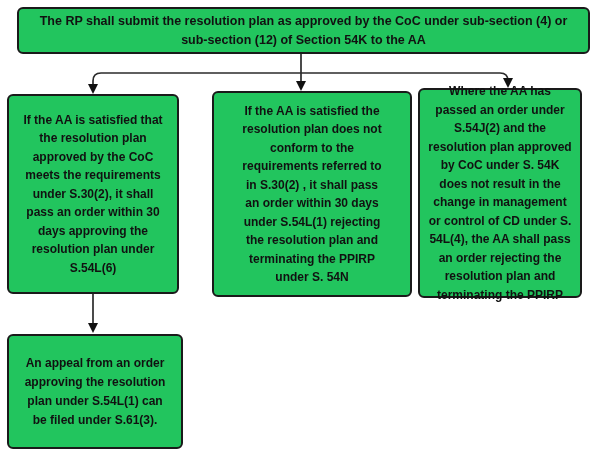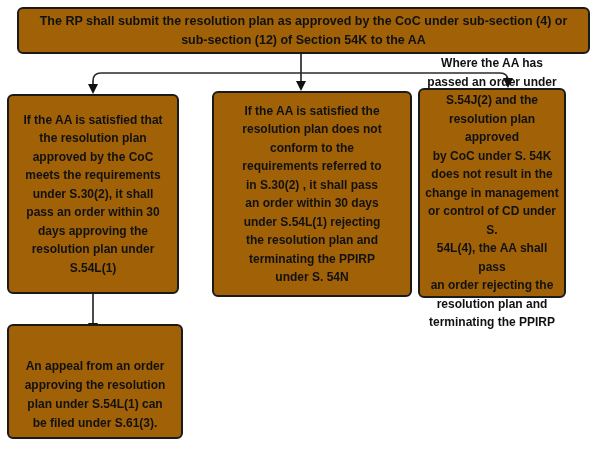--- a/index.html
+++ b/index.html
@@ -26,42 +26,42 @@
     stroke-width: 1.7;
     fill: none;
   }
   .connectors polygon {
     fill: #111111;
     stroke: none;
   }
   .node {
     position: absolute;
     box-sizing: border-box;
-    background: #a16207;
+    background: #22c55e;
     border: 2px solid #1a1a1a;
     border-radius: 6px;
     display: flex;
     align-items: center;
     justify-content: center;
     text-align: center;
     color: #111111;
     font-weight: bold;
     font-size: 12px;
     line-height: 18.5px;
     white-space: pre-line;
     padding: 4px 5px;
   }
   .node-root {
     left: 17px;  top: 7px;   width: 573px; height: 47px;
     font-size: 12.5px; line-height: 19px;
   }
   .node-approve  { left: 7px;   top: 94px;  width: 172px; height: 200px; }
   .node-reject   { left: 212px; top: 91px;  width: 200px; height: 206px; }
-  .node-nochange { left: 418px; top: 88px;  width: 148px; height: 210px; }
-  .node-appeal   { left: 7px;   top: 324px; width: 176px; height: 115px; line-height: 19px; align-items: flex-end; }
+  .node-nochange { left: 418px; top: 88px;  width: 164px; height: 210px; }
+  .node-appeal   { left: 7px;   top: 334px; width: 176px; height: 115px; line-height: 19px; }
 </style>
 </head>
 <body>
 
 <div class="canvas">
 
   <svg class="connectors" width="602" height="458" viewBox="0 0 602 458" aria-hidden="true">
 
     <path d="M301 54 V 73"></path>
 
@@ -84,21 +84,21 @@
 
   <div class="node node-approve">
     <span>If the AA is satisfied that
 the resolution plan
 approved by the CoC
 meets the requirements
 under S.30(2), it shall
 pass an order within 30
 days approving the
 resolution plan under
-S.54L(1)</span>
+S.54L(6)</span>
   </div>
 
   <div class="node node-reject">
     <span>If the AA is satisfied the
 resolution plan does not
 conform to the
 requirements referred to
 in S.30(2) , it shall pass
 an order within 30 days
 under S.54L(1) rejecting

